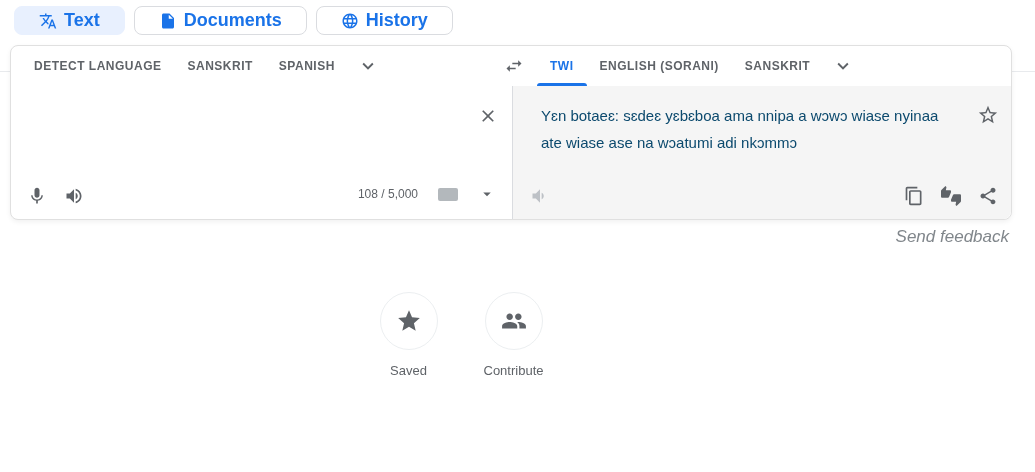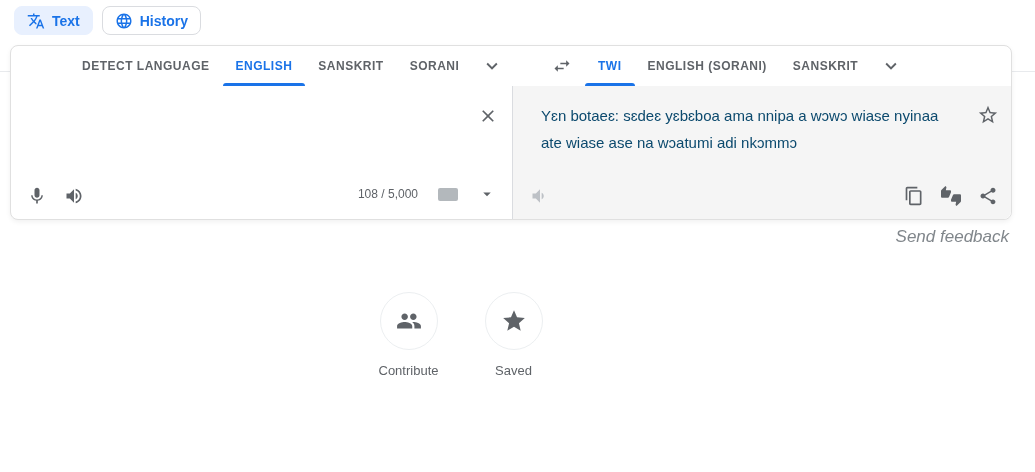--- a/index.html
+++ b/index.html
@@ -1,32 +1,32 @@
 <!DOCTYPE html>
 <html style="--accent: #1a73e8; --active-chip-bg: #e8f0fe; --target-panel-bg: #f5f5f5;"><head>
 <meta charset="utf-8">
 <style>
   html,body{margin:0;padding:0;background:#fff;}
   .page{position:relative;width:1035px;height:472px;background:#fff;overflow:hidden;
         font-family:"Liberation Sans",sans-serif;color:#3c4043;}
 
   
   .mode-bar{position:absolute;top:6px;left:14px;display:flex;gap:9px;z-index:3;}
-  .chip{height:29px;border-radius:8px;display:flex;align-items:center;gap:7px;padding:0 12px;
+  .chip{height:29px;border-radius:8px;display:flex;align-items:center;gap:7px;padding:0 24px;
         background:#fff;border:1px solid #dadce0;color:var(--accent,#1a73e8);
-        font-size:14px;font-weight:bold;cursor:pointer;box-sizing:border-box;}
+        font-size:18px;font-weight:bold;cursor:pointer;box-sizing:border-box;}
   .chip.active{background:var(--active-chip-bg,#e8f0fe);border-color:var(--active-chip-bg,#e8f0fe);}
   .chip svg{width:18px;height:18px;fill:var(--accent,#1a73e8);}
 
   .page-divider{position:absolute;top:71px;left:0;right:0;height:1px;background:#e8eaed;z-index:1;}
 
   
   .card{position:absolute;top:45px;left:10px;width:1002px;height:175px;background:#fff;
         border:1px solid #e0e0e0;border-radius:8px;box-shadow:0 2px 5px rgba(0,0,0,0.06);
-        z-index:2;box-sizing:border-box;padding-left:48px;}
+        z-index:2;box-sizing:border-box;}
   .header{position:relative;height:40px;}
   .tabs{position:absolute;top:0;height:40px;display:flex;align-items:center;}
   .src-tabs{left:10px;}
   .tgt-tabs{left:483px;align-items:center;}
   .tab{position:relative;height:40px;display:flex;align-items:center;padding:0 13px;
        font-size:12px;font-weight:bold;letter-spacing:.5px;color:#5f6368;cursor:pointer;white-space:nowrap;}
   .tab.active{color:var(--accent,#1a73e8);}
   .underline{position:absolute;left:0;right:0;bottom:0;height:3px;border-radius:3px 3px 0 0;
              background:var(--accent,#1a73e8);}
   .icon-btn{display:flex;align-items:center;justify-content:center;background:none;border:none;
@@ -82,43 +82,45 @@
 
   <div class="mode-bar">
     <button class="chip active">
       <svg viewBox="0 0 24 24">
           <path d="M12.87 15.07l-2.54-2.51.03-.03c1.74-1.94 2.98-4.17 3.71-6.53H17V4h-7V2H8v2H1v1.99h11.17C11.5 7.92 10.44 9.75 9 11.35 8.07 10.32 7.3 9.19 6.69 8h-2c.73 1.63 1.73 3.17 2.98 4.56l-5.09 5.02L4 19l5-5 3.11 3.11.76-2.04zM18.5 10h-2L12 22h2l1.12-3h4.75L21 22h2l-4.5-12zm-2.62 7l1.62-4.33L19.12 17h-3.24z"></path>
         </svg>
       <span>Text</span>
     </button>
     <button class="chip">
       <svg viewBox="0 0 24 24">
+          <path d="M6 2c-1.1 0-1.99.9-1.99 2L4 20c0 1.1.89 2 1.99 2H18c1.1 0 2-.9 2-2V8l-6-6H6zm7 7V3.5L18.5 9H13z"></path>
+        </svg>
+      <span>Documents</span>
+    </button>
+    <button class="chip">
+      <svg viewBox="0 0 24 24">
           <path d="M11.99 2C6.47 2 2 6.48 2 12s4.47 10 9.99 10C17.52 22 22 17.52 22 12S17.52 2 11.99 2zm6.93 6h-2.95c-.32-1.25-.78-2.45-1.38-3.56 1.84.63 3.37 1.91 4.33 3.56zM12 4.04c.83 1.2 1.48 2.53 1.91 3.96h-3.82c.43-1.43 1.08-2.76 1.91-3.96zM4.26 14C4.1 13.36 4 12.69 4 12s.1-1.36.26-2h3.38c-.08.66-.14 1.32-.14 2 0 .68.06 1.34.14 2H4.26zm.82 2h2.95c.32 1.25.78 2.45 1.38 3.56-1.84-.63-3.37-1.9-4.33-3.56zm2.95-8H5.08c.96-1.66 2.49-2.93 4.33-3.56C8.81 5.55 8.35 6.75 8.03 8zM12 19.96c-.83-1.2-1.48-2.53-1.91-3.96h3.82c-.43 1.43-1.08 2.76-1.91 3.96zM14.34 14H9.66c-.09-.66-.16-1.32-.16-2 0-.68.07-1.35.16-2h4.68c.09.65.16 1.32.16 2 0 .68-.07 1.34-.16 2zm.25 5.56c.6-1.11 1.06-2.31 1.38-3.56h2.95c-.96 1.65-2.49 2.93-4.33 3.56zM16.36 14c.08-.66.14-1.32.14-2 0-.68-.06-1.34-.14-2h3.38c.16.64.26 1.31.26 2s-.1 1.36-.26 2h-3.38z"></path>
         </svg>
       <span>History</span>
     </button>
   </div>
 
   <div class="page-divider"></div>
 
   <div class="card">
     <div class="header">
       <div class="tabs src-tabs">
         <div class="tab">
           <span>DETECT LANGUAGE</span>
         </div>
-        <div class="tab active">
-          <span>ENGLISH</span>
-          <span class="underline"></span>
-        </div>
         <div class="tab">
           <span>SANSKRIT</span>
         </div>
         <div class="tab">
-          <span>SORANI</span>
+          <span>SPANISH</span>
         </div>
         <button class="icon-btn chev">
           <svg viewBox="0 0 24 24">
               <path d="M16.59 8.59L12 13.17 7.41 8.59 6 10l6 6 6-6z"></path>
             </svg>
         </button>
       </div>
       <div class="tabs tgt-tabs">
         <button class="icon-btn swap">
           <svg viewBox="0 0 24 24">
@@ -207,31 +209,31 @@
               </svg>
           </button>
         </div>
       </div>
     </div>
   </div>
 
   <div class="feedback">Send feedback</div>
 
   <div class="shortcuts">
+    <div class="shortcut">
+      <div class="circle">
+        <svg viewBox="0 0 24 24">
+            <path d="M12 17.27L18.18 21l-1.64-7.03L22 9.24l-7.19-.61L12 2 9.19 8.63 2 9.24l5.46 4.73L5.82 21z"></path>
+          </svg>
+      </div>
+      <span class="shortcut-label">Saved</span>
+    </div>
     <div class="shortcut">
       <div class="circle">
         <svg viewBox="0 0 24 24">
             <path d="M16 11c1.66 0 2.99-1.34 2.99-3S17.66 5 16 5c-1.66 0-3 1.34-3 3s1.34 3 3 3zm-8 0c1.66 0 2.99-1.34 2.99-3S9.66 5 8 5C6.34 5 5 6.34 5 8s1.34 3 3 3zm0 2c-2.33 0-7 1.17-7 3.5V19h14v-2.5c0-2.33-4.67-3.5-7-3.5zm8 0c-.29 0-.62.02-.97.05 1.16.84 1.97 1.97 1.97 3.45V19h6v-2.5c0-2.33-4.67-3.5-7-3.5z"></path>
           </svg>
       </div>
       <span class="shortcut-label">Contribute</span>
     </div>
-    <div class="shortcut">
-      <div class="circle">
-        <svg viewBox="0 0 24 24">
-            <path d="M12 17.27L18.18 21l-1.64-7.03L22 9.24l-7.19-.61L12 2 9.19 8.63 2 9.24l5.46 4.73L5.82 21z"></path>
-          </svg>
-      </div>
-      <span class="shortcut-label">Saved</span>
-    </div>
   </div>
 
 </div>
 
 </body></html>

